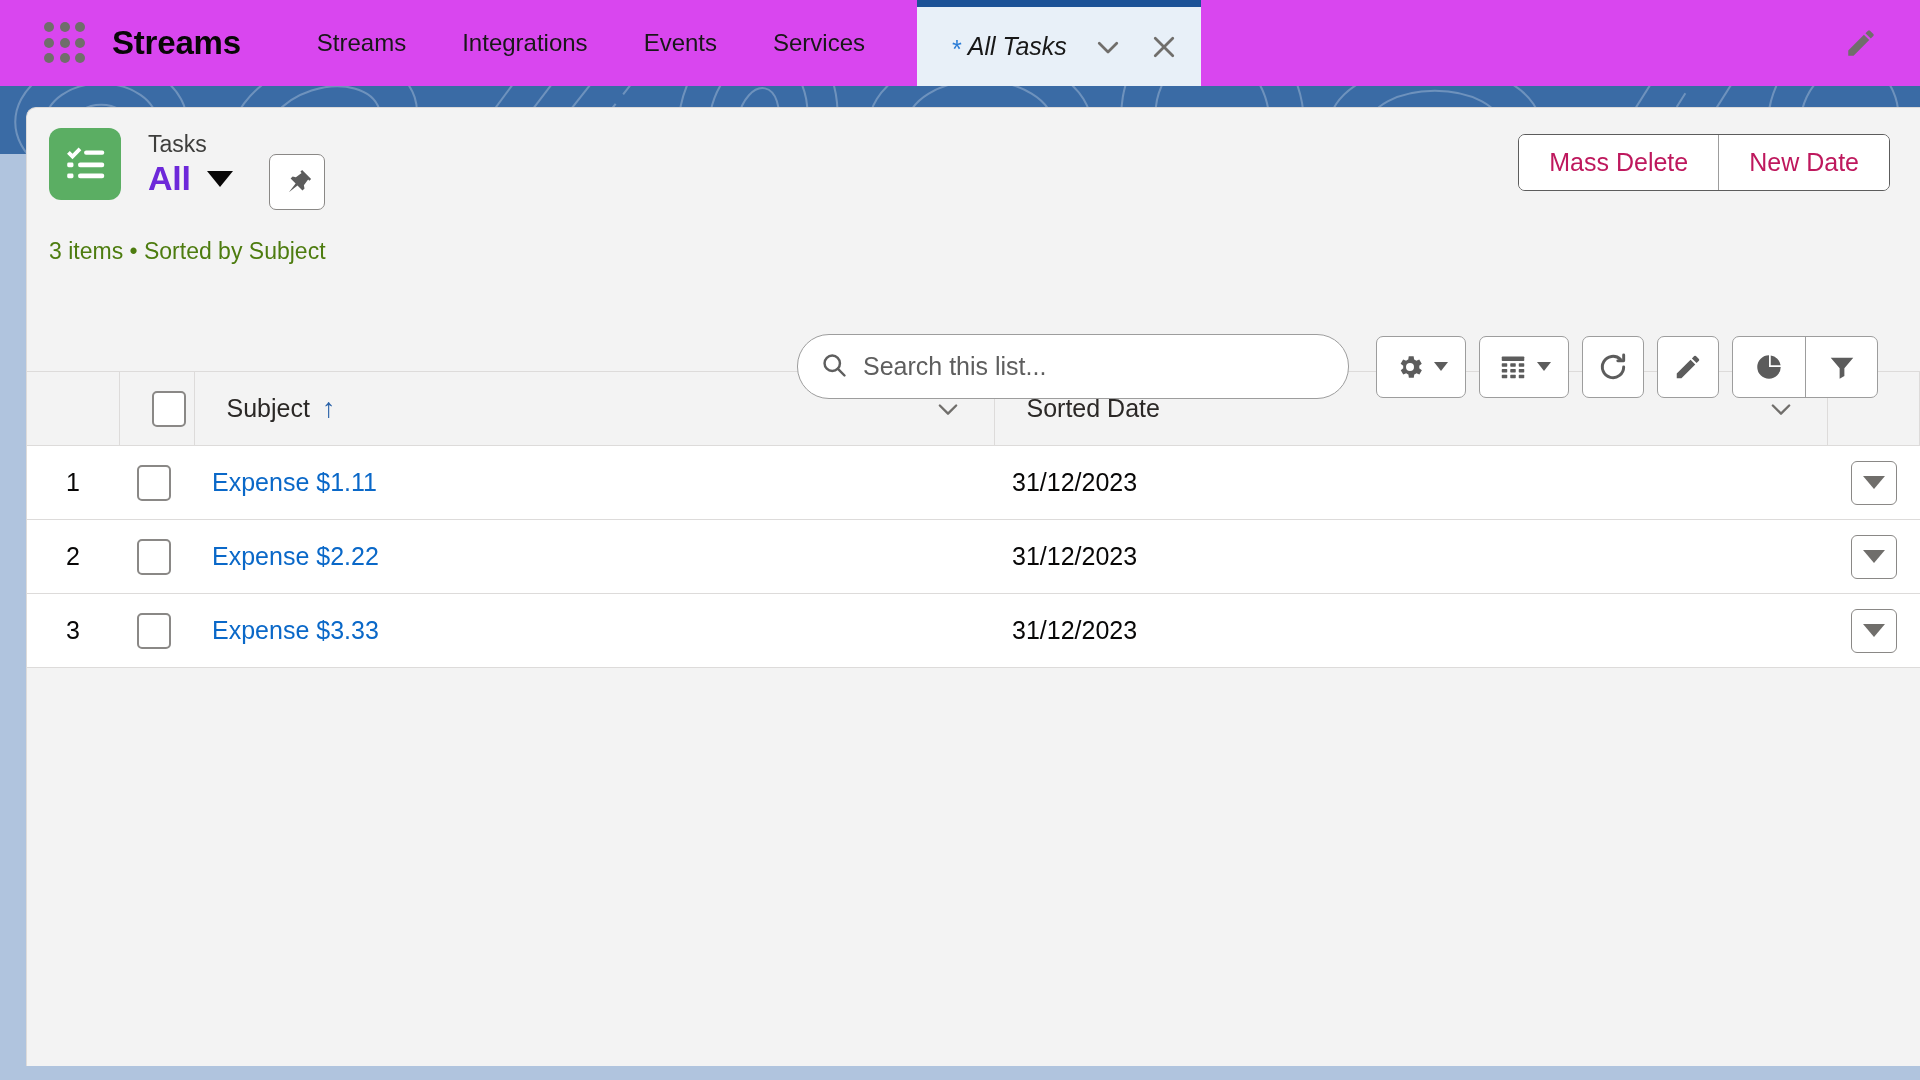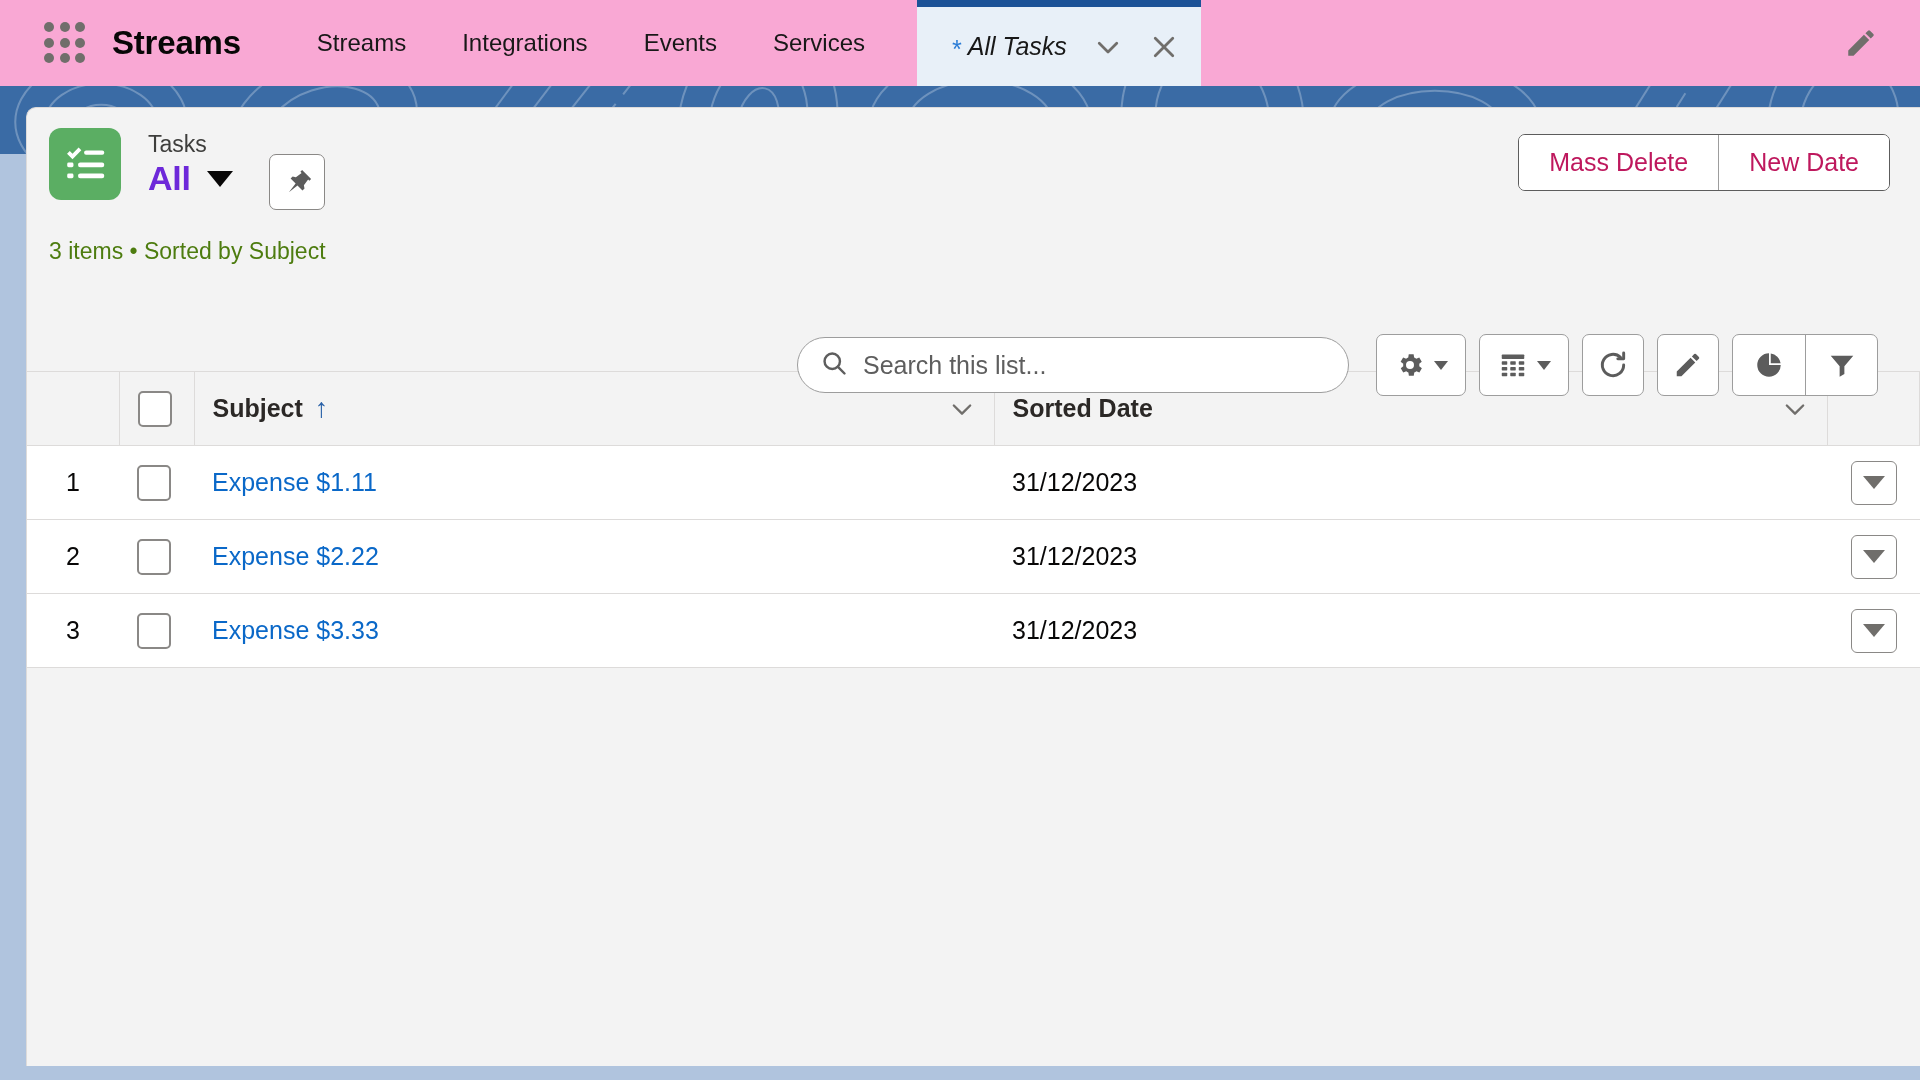--- a/index.html
+++ b/index.html
@@ -9,21 +9,21 @@
     height: 1080px;
     overflow: hidden;
     font-family: "Liberation Sans", sans-serif;
     background: #b0c4de;
   }
 
   
   .global-nav {
     position: relative;
     height: 86px;
-    background: #f9a8d4;
+    background: #d946ef;
     display: flex;
     align-items: center;
     padding-left: 44px;
     z-index: 5;
   }
 
   .app-launcher {
     width: 42px;
     height: 42px;
     display: grid;
@@ -241,21 +241,21 @@
     top: 226px;
     left: 770px;
     right: 30px;
     display: flex;
     align-items: center;
   }
 
   .search-box {
     flex: 1;
     max-width: 552px;
-    height: 56px;
+    height: 65px;
     border: 1px solid #9d9d9d;
     border-radius: 32px;
     background: #fff;
     display: flex;
     align-items: center;
     padding: 0 22px;
     margin-right: 14px;
   }
   .search-box input {
     border: none;
@@ -326,24 +326,24 @@
     table-layout: fixed;
     background: #fff;
   }
   table.dt thead th {
     background: #f3f3f3;
     border-top: 1px solid #dddbda;
     border-bottom: 1px solid #dddbda;
     border-right: 1px solid #dddbda;
     height: 74px;
     font-size: 25px;
-    font-weight: 700;
+    font-weight: 400;
     color: #2b2826;
     text-align: left;
-    padding: 0 18px;
+    padding: 0 32px;
     vertical-align: middle;
   }
   th.col-num { width: 92px; border-right: none; }
   th.col-chk { width: 75px; border-right: none; }
   th.col-subject { width: 800px; }
   th.col-date { }
   th.col-act { width: 92px; border-right: none; }
 
   .th-inner { display: flex; align-items: center; }
   .th-label { white-space: nowrap; }

